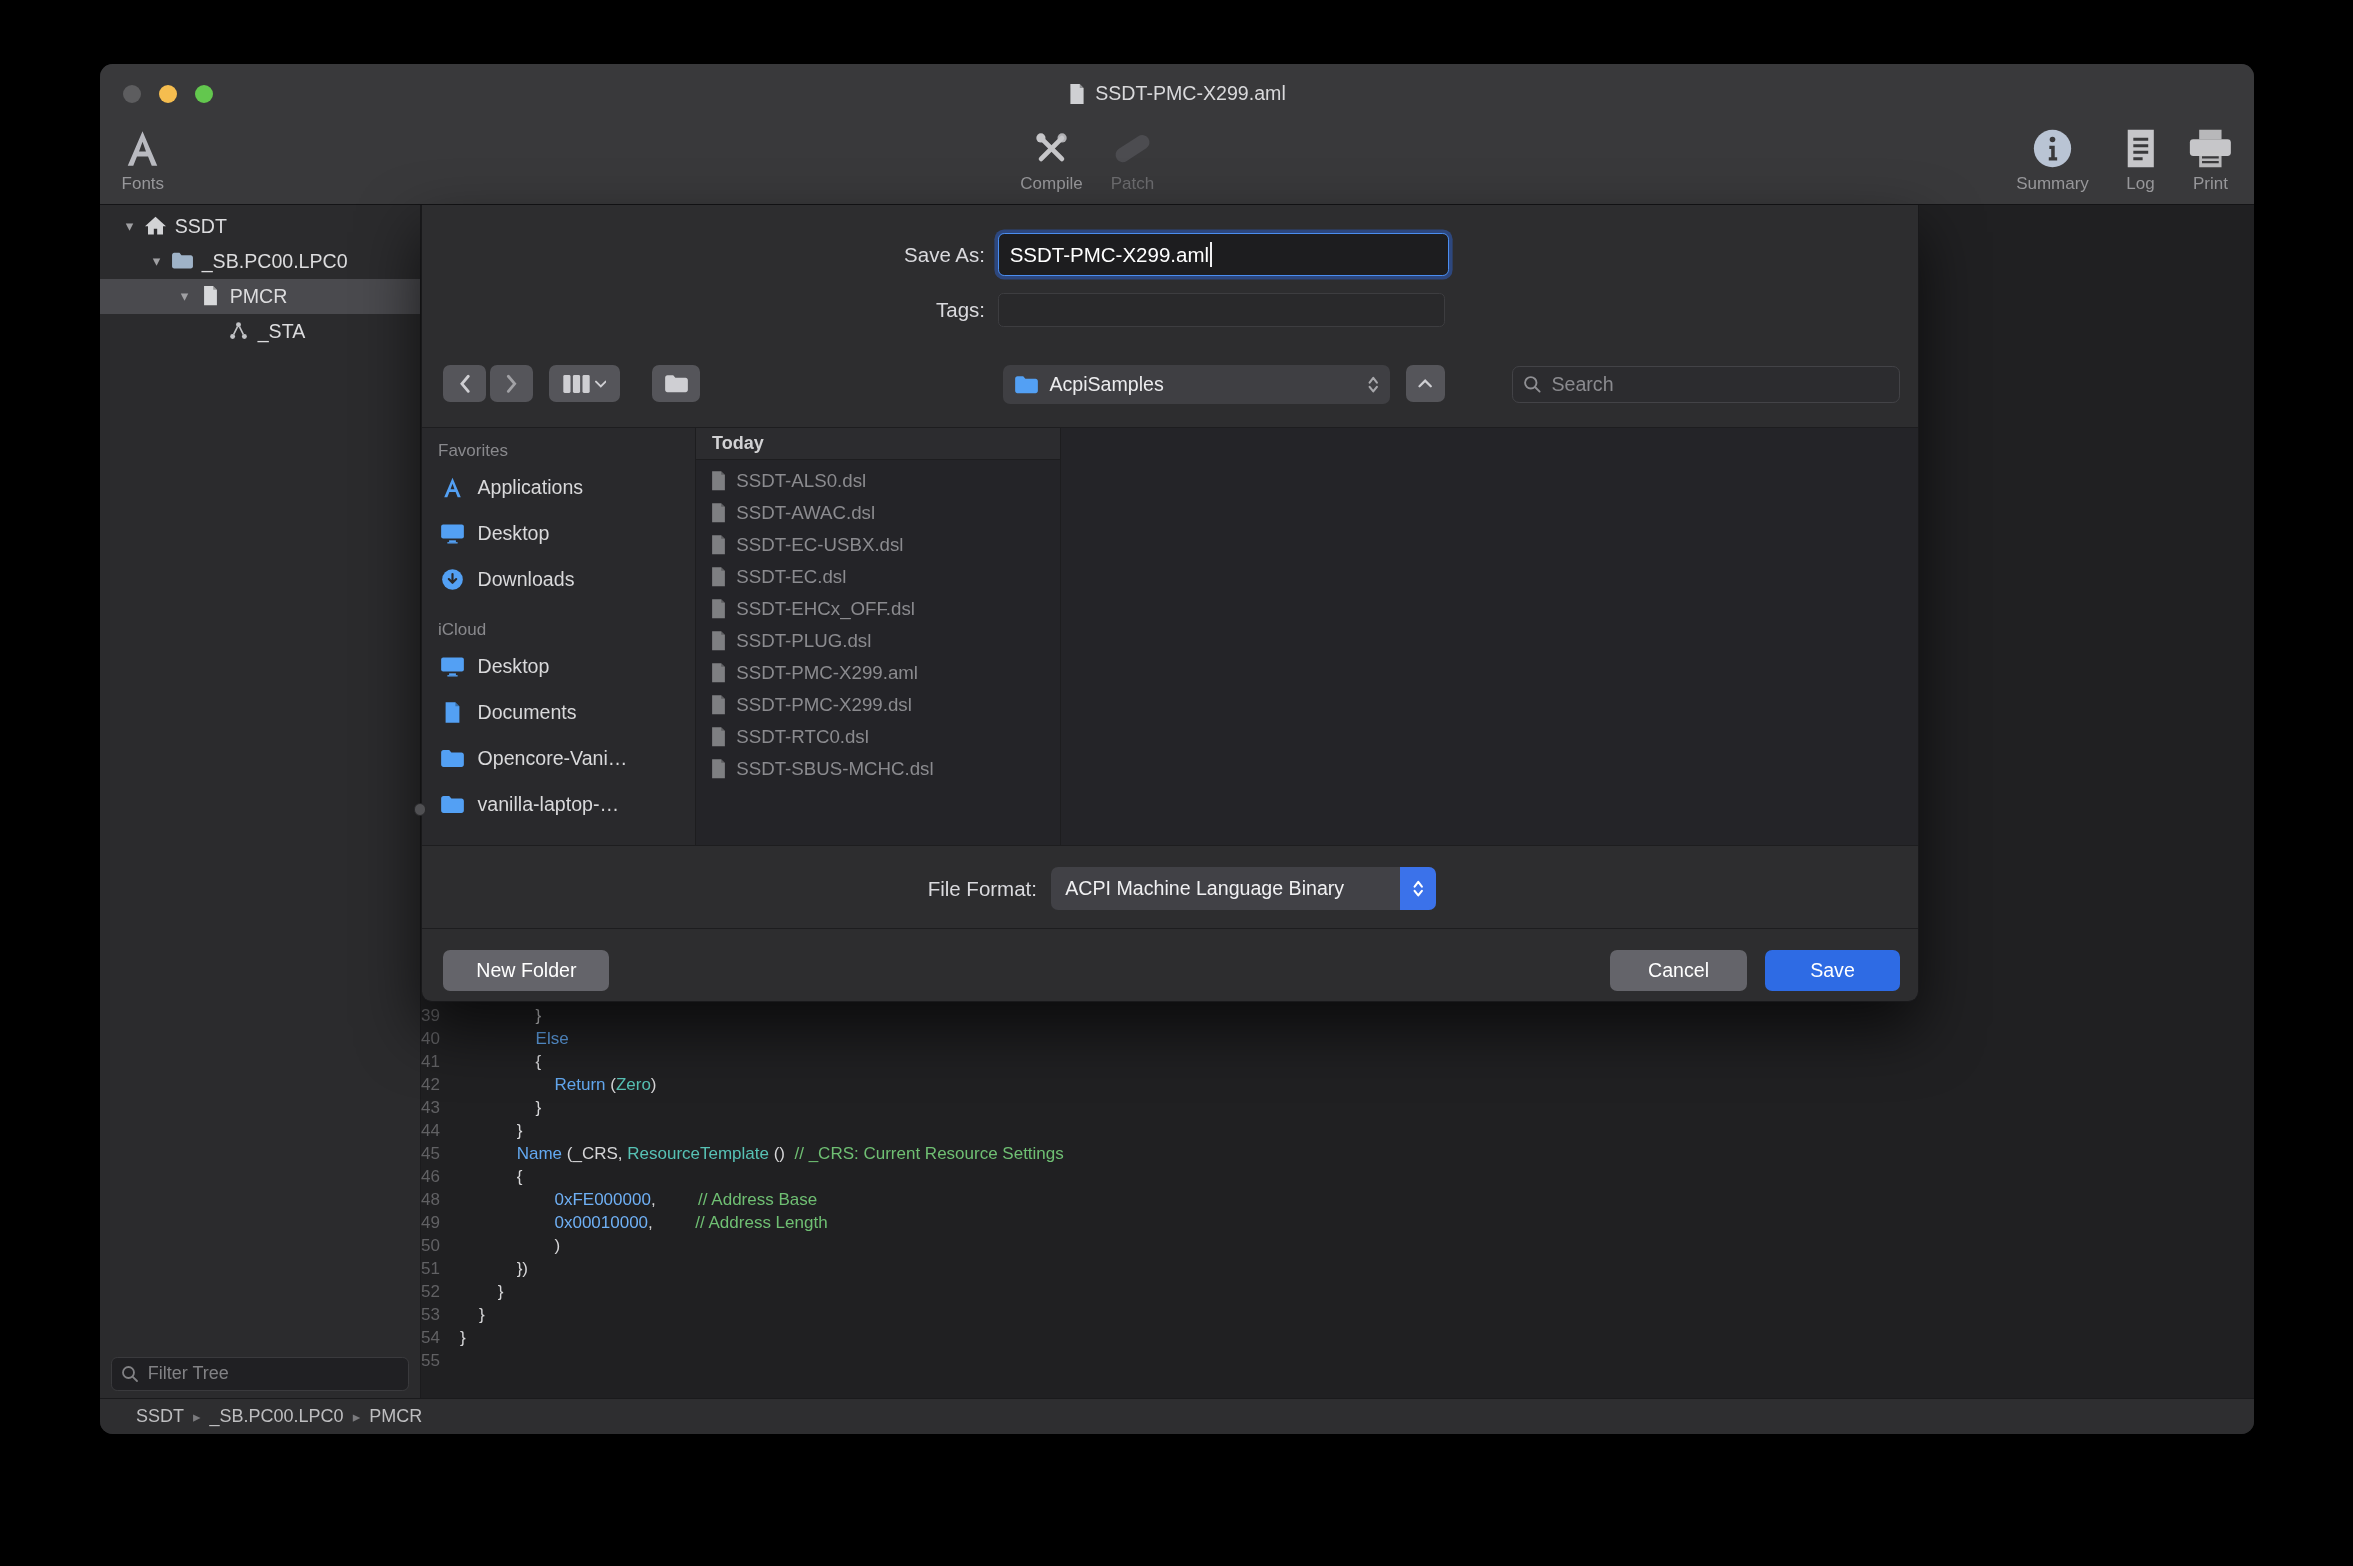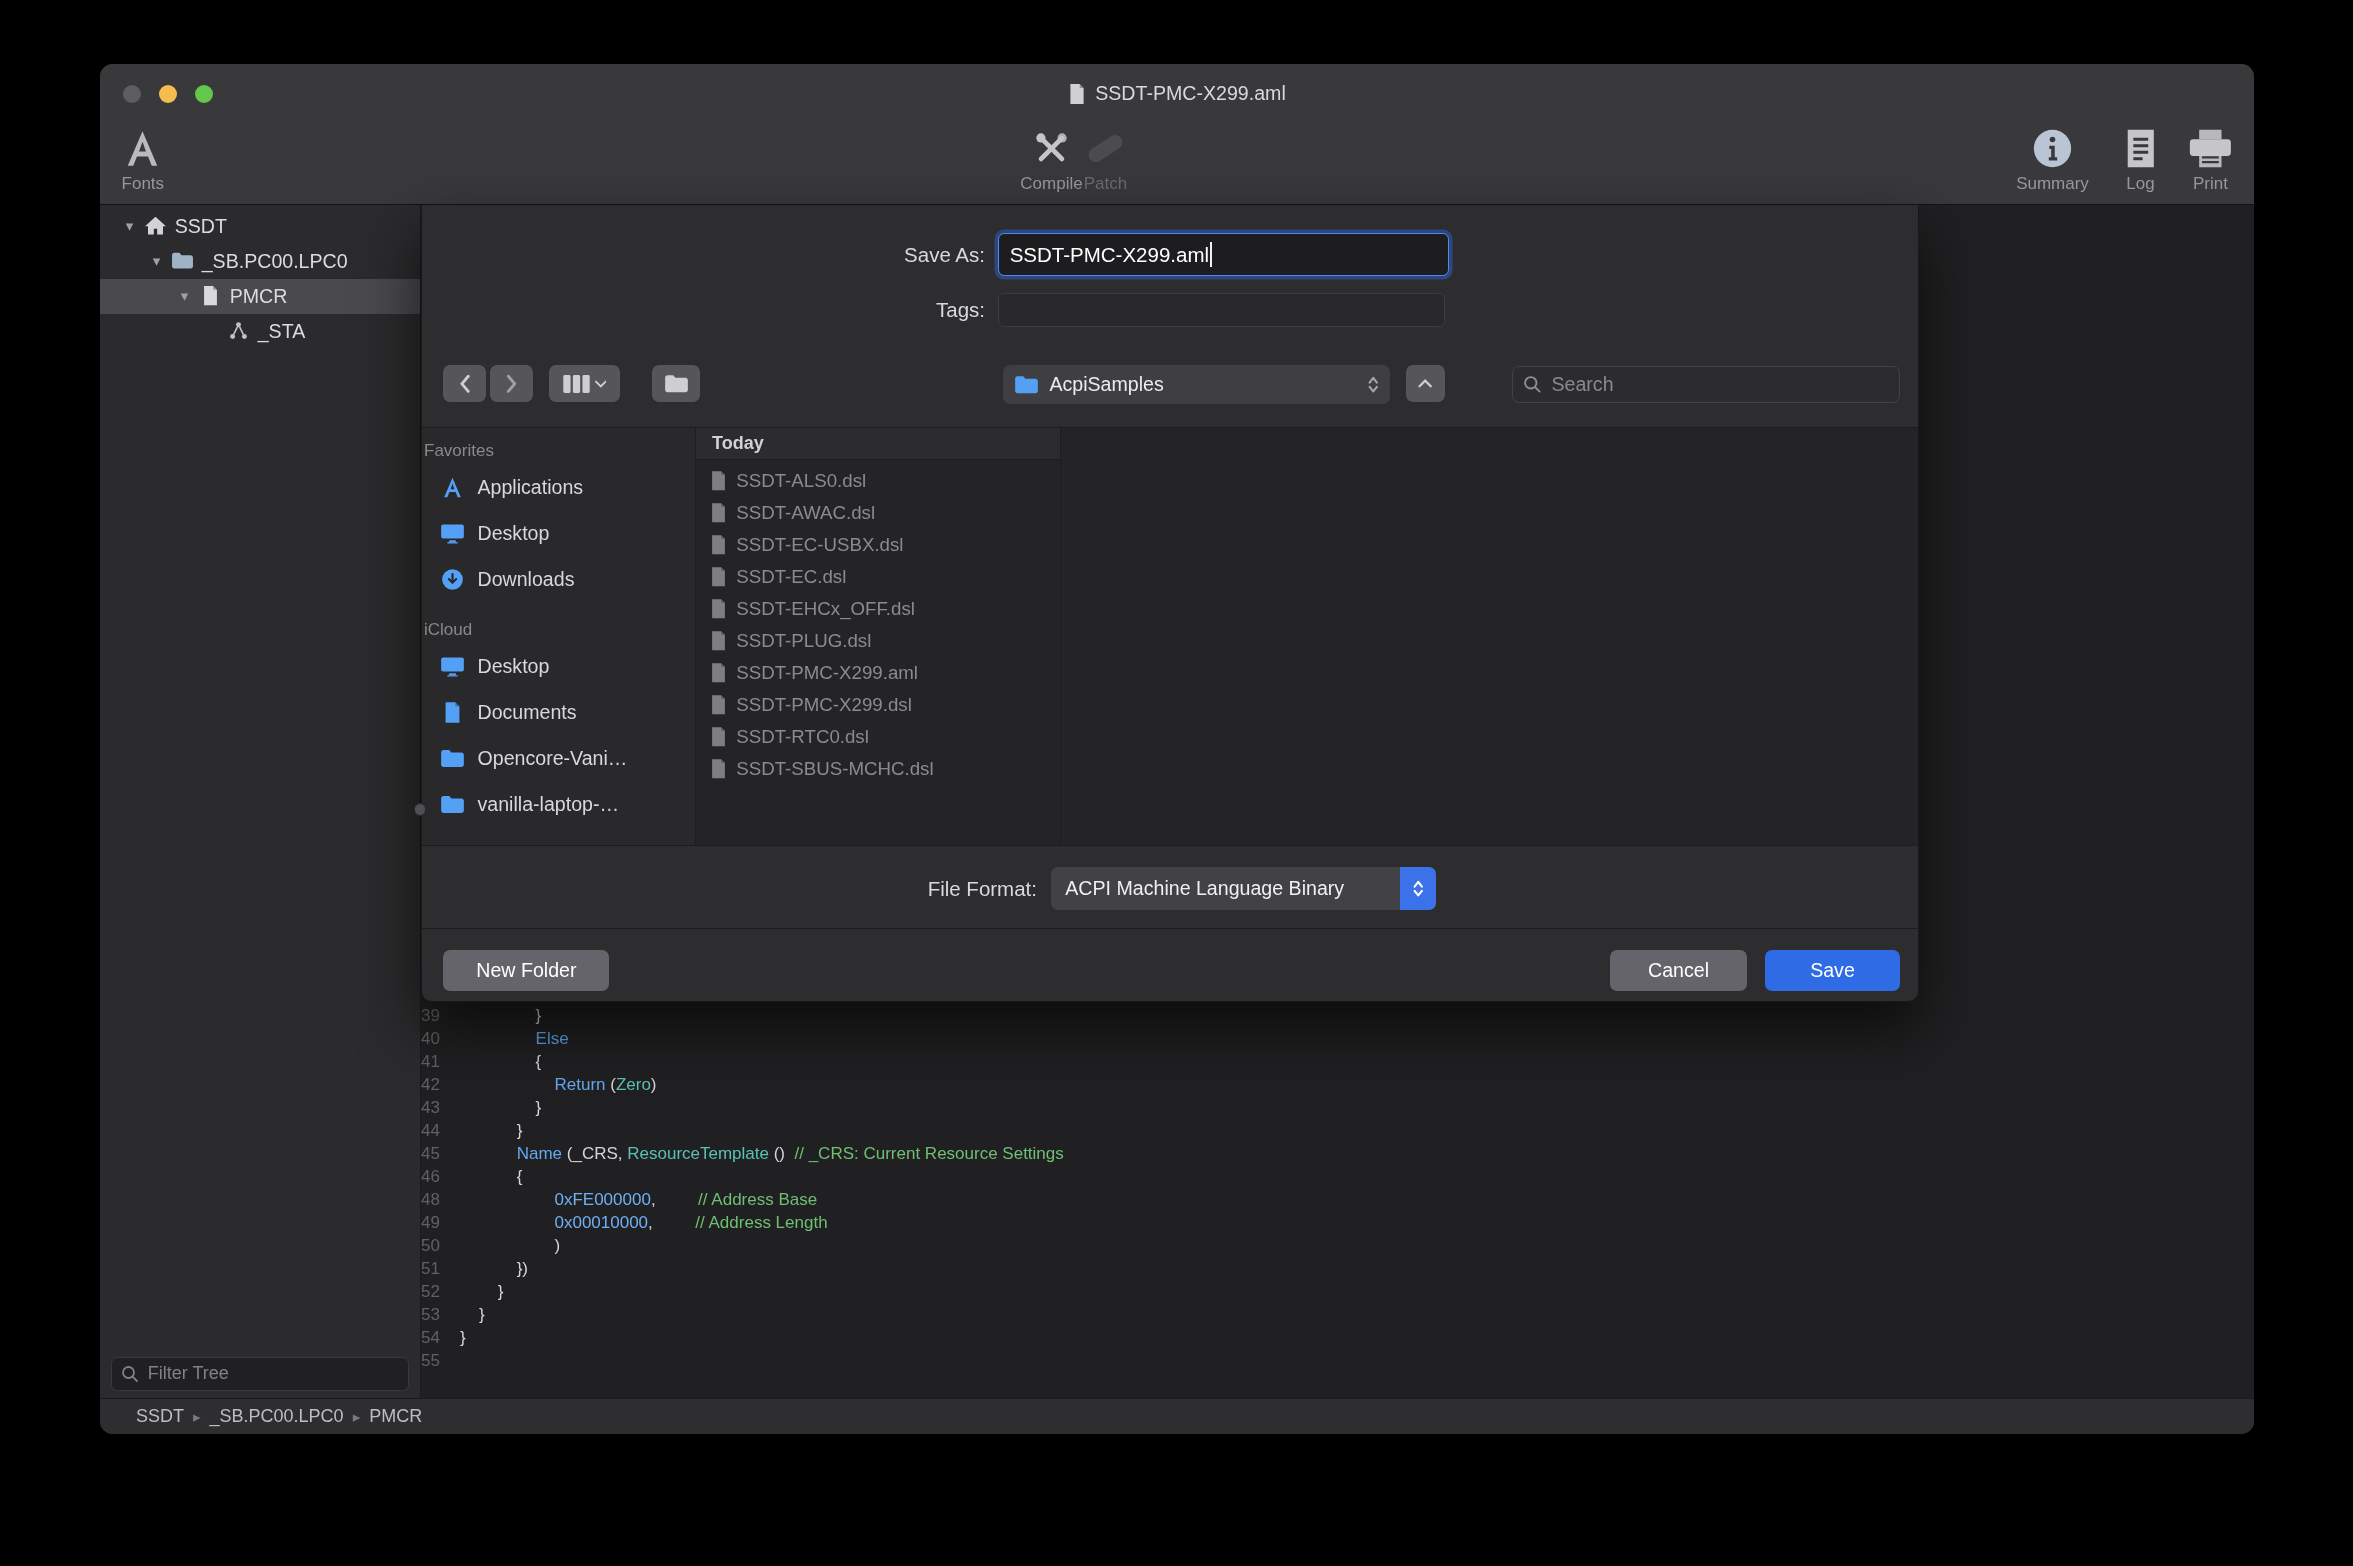--- a/index.html
+++ b/index.html
@@ -75,21 +75,21 @@
   .updown{margin-left:auto;color:#a7a7ab;display:flex;}
   .search{position:absolute;left:1090px;top:161px;width:388px;height:37px;background:#2c2c2f;
           border:0.9px solid #434347;border-radius:7.1px;display:flex;align-items:center;gap:8px;padding:0 9.8px;}
   .search .icon{width:18.7px;height:18.7px;color:#8f8f93;flex:0 0 auto;}
   .search input{flex:1;background:transparent;border:none;outline:none;color:#e4e4e6;font-size:19.6px;min-width:0;}
   .search input::placeholder{color:#8a8a8e;}
 
   .browser{position:absolute;left:0;top:222px;width:100%;height:419px;border-top:0.9px solid #1d1d1f;
            border-bottom:0.9px solid #1d1d1f;display:flex;background:#242428;overflow:hidden;}
   .fav-col{width:274px;background:#29292c;border-right:0.9px solid #1d1d1f;padding-top:9px;overflow:hidden;flex:0 0 auto;}
-  .fav-head{height:27px;line-height:27px;padding-left:2px;font-size:17px;color:#89898d;}
+  .fav-head{height:27px;line-height:27px;padding-left:16px;font-size:17px;color:#89898d;}
   .fav-sec + .fav-sec{margin-top:14.3px;}
   .fav-item{height:46px;display:flex;align-items:center;gap:12.5px;padding-left:18px;font-size:19.6px;color:#d9d9db;white-space:nowrap;}
   .fav-item .icon{width:25px;height:23px;flex:0 0 auto;}
   .file-col{width:365px;border-right:0.9px solid #1d1d1f;display:flex;flex-direction:column;background:#242428;flex:0 0 auto;}
   .file-head{height:32px;flex:0 0 auto;background:#2c2c2f;border-bottom:0.9px solid #1d1d1f;display:flex;
              align-items:center;padding-left:16px;font-size:18px;font-weight:bold;color:#d2d2d4;}
   .file-rows{flex:1;padding-top:4.5px;overflow:hidden;}
   .file-row{height:32px;display:flex;align-items:center;gap:9px;padding-left:14.3px;white-space:nowrap;}
   .file-row .icon{width:17px;height:21.4px;color:#c9cacd;opacity:.55;flex:0 0 auto;}
   .file-name{font-size:18.7px;color:#8b8b8f;}
@@ -156,21 +156,21 @@
               <g fill="currentColor">
                 <rect x="10.6" y="2" width="2.8" height="20" rx="1.4" transform="rotate(45 12 12)"></rect>
                 <rect x="10.6" y="2" width="2.8" height="20" rx="1.4" transform="rotate(-45 12 12)"></rect>
                 <circle cx="5.8" cy="5.8" r="2.7"></circle>
                 <circle cx="18.2" cy="5.8" r="2.7" opacity=".85"></circle>
               </g>
             </svg>
         </span>
         <span class="tb-label">Compile</span>
       </div>
-      <div class="tb-item tb-dim" style="left:952px">
+      <div class="tb-item tb-dim" style="left:979px">
         <span class="tb-icon icon">
           <svg viewBox="0 0 24 24">
               <rect x="1" y="7.8" width="22" height="8.5" rx="4.2" transform="rotate(-33 12 12)" fill="currentColor"></rect>
             </svg>
         </span>
         <span class="tb-label">Patch</span>
       </div>
       <div class="tb-item" style="left:1899px">
         <span class="tb-icon icon" style="color:#b9c4d4">
           <svg viewBox="0 0 22 22">

